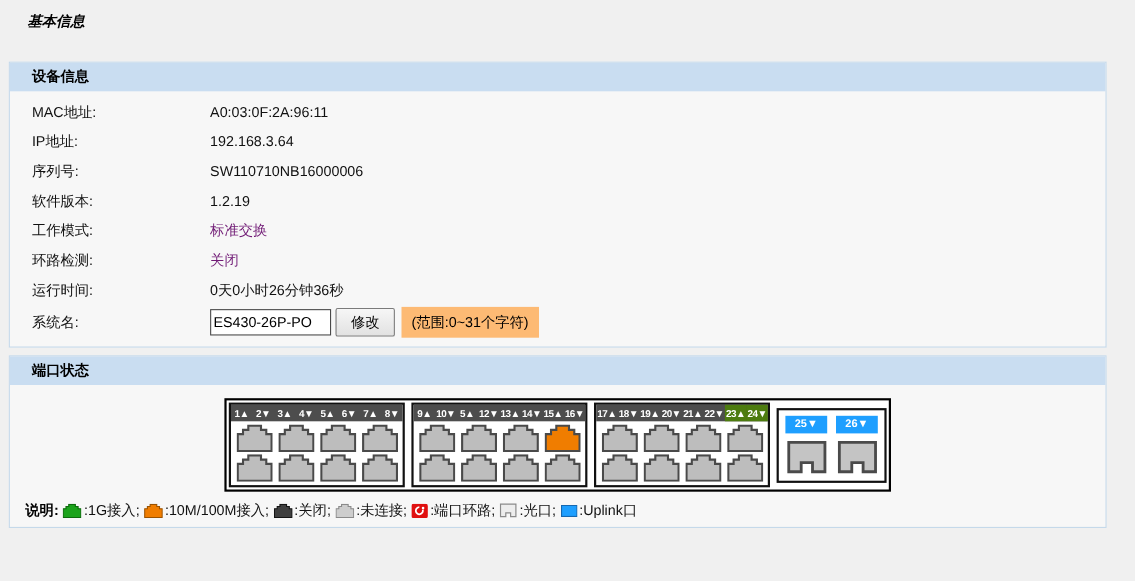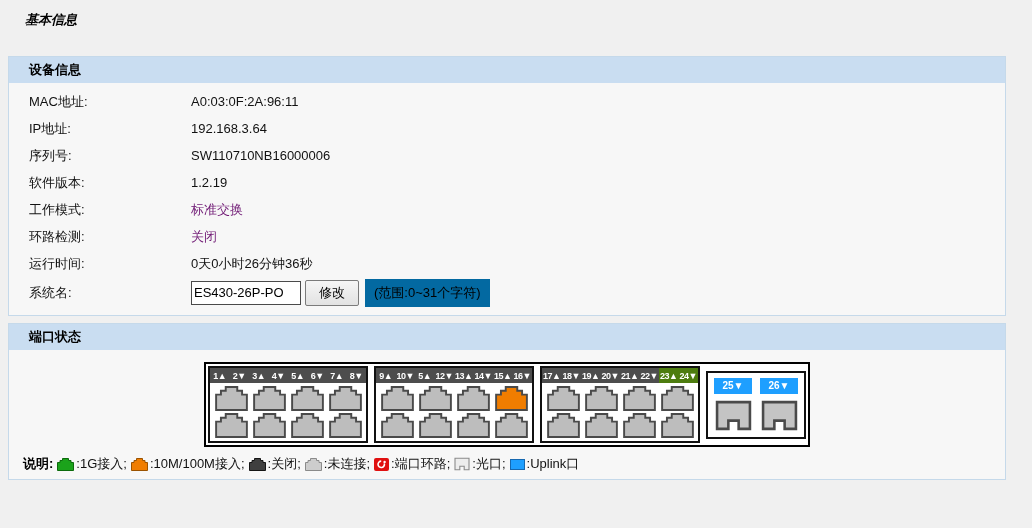--- a/index.html
+++ b/index.html
@@ -50,21 +50,21 @@
     margin-left:4px;
     font-family:"Liberation Sans",sans-serif;
     font-size:13px;
     padding:3px 13px;
     border:1px solid #7b7b7b;border-radius:2px;
     background:linear-gradient(#f6f6f6,#e2e2e2);
     cursor:pointer;color:#000;
   }
   .range-hint{
     margin-left:6px;
-    background:#0369a1;
+    background:#fdba74;
     padding:5px 9px;
   }
   
   .ports-body{padding:12px 0 6px 0;}
   .ports-outer{
     width:fit-content;margin:0 auto;
     background:#fff;
     border:2px solid #000;
     display:flex;align-items:center;
     gap:6px;padding:2px;

